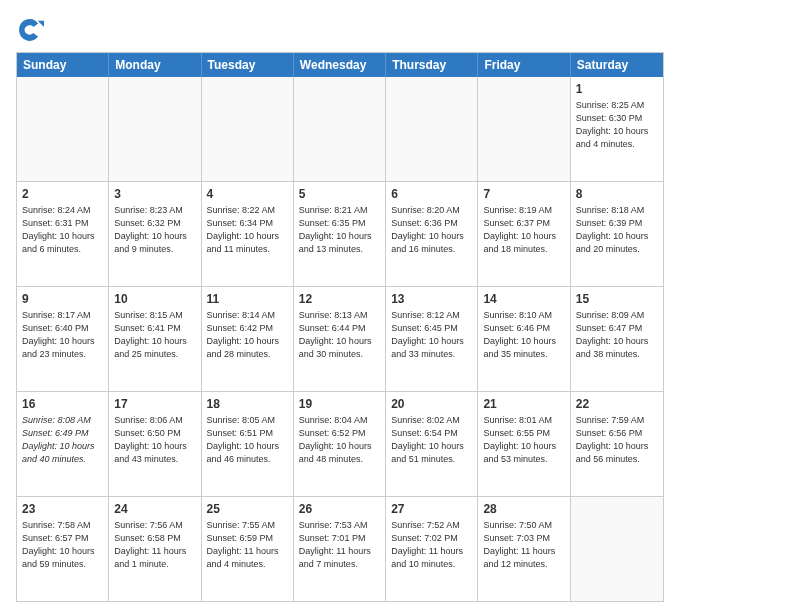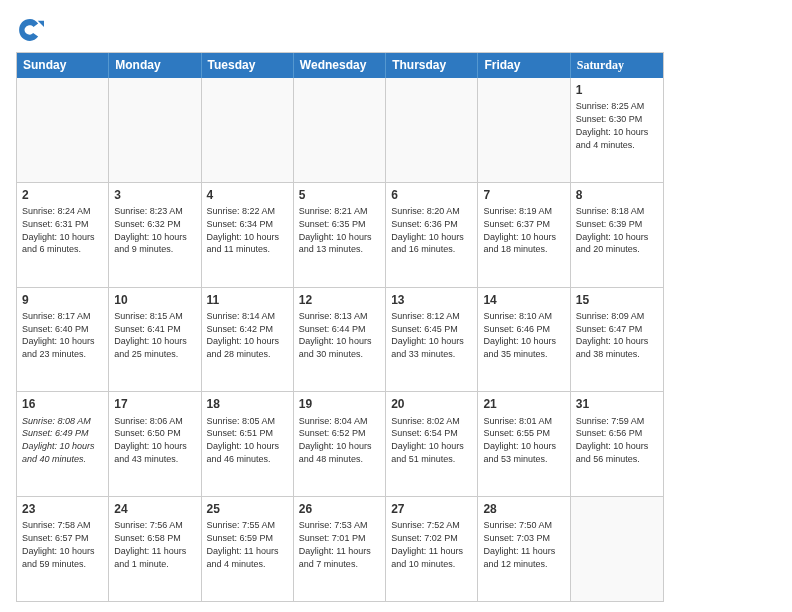--- a/index.html
+++ b/index.html
@@ -71,21 +71,21 @@
       grid-template-columns: repeat(7, 1fr);
       background: #2e79c1;
     }
     .cal-header-cell {
       padding: 5px 6px;
       color: #fff;
       font-size: 12px;
       font-weight: bold;
       border-right: 1px solid #5598d0;
     }
-    .cal-header-cell:last-child { border-right: none; font-family: Liberation Serif, serif; }
+    .cal-header-cell:last-child { border-right: none; }
     .cal-body {
       flex: 1;
       display: flex;
       flex-direction: column;
     }
     .cal-row {
       display: grid;
       grid-template-columns: repeat(7, 1fr);
       flex: 1;
       border-top: 1px solid #ccc;
@@ -236,21 +236,21 @@
 Daylight: 10 hours
 and 48 minutes.</span></div>
           <div class="cal-cell"><span class="day-num">20</span><span class="cell-text" style="white-space: pre-line;">Sunrise: 8:02 AM
 Sunset: 6:54 PM
 Daylight: 10 hours
 and 51 minutes.</span></div>
           <div class="cal-cell"><span class="day-num">21</span><span class="cell-text" style="white-space: pre-line;">Sunrise: 8:01 AM
 Sunset: 6:55 PM
 Daylight: 10 hours
 and 53 minutes.</span></div>
-          <div class="cal-cell"><span class="day-num">31</span><span class="cell-text" style="white-space: pre-line;">Sunrise: 7:59 AM
+          <div class="cal-cell"><span class="day-num">22</span><span class="cell-text" style="white-space: pre-line;">Sunrise: 7:59 AM
 Sunset: 6:56 PM
 Daylight: 10 hours
 and 56 minutes.</span></div>
         </div>
         <div class="cal-row">
           <div class="cal-cell"><span class="day-num">23</span><span class="cell-text" style="white-space: pre-line;">Sunrise: 7:58 AM
 Sunset: 6:57 PM
 Daylight: 10 hours
 and 59 minutes.</span></div>
           <div class="cal-cell"><span class="day-num">24</span><span class="cell-text" style="white-space: pre-line;">Sunrise: 7:56 AM

